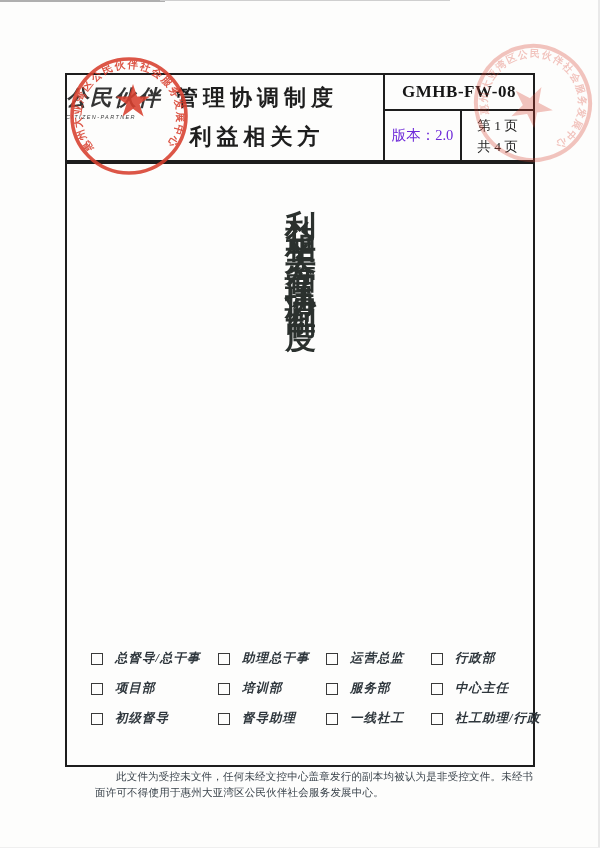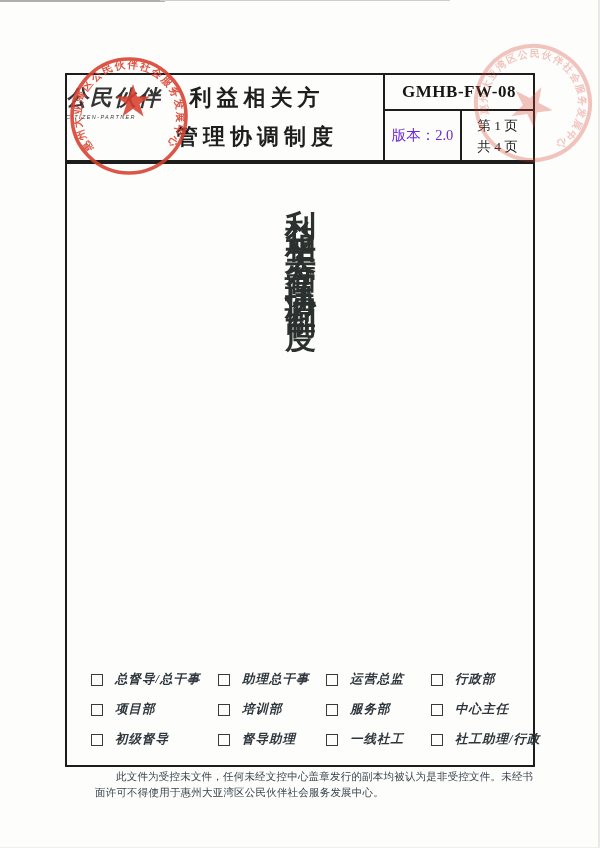--- a/index.html
+++ b/index.html
@@ -52,21 +52,21 @@
     position:absolute;left:50%;top:20px;transform:translateX(-50%);
     writing-mode:vertical-rl;text-orientation:upright;
     font-size:31px;font-weight:600;letter-spacing:11px;
     color:#2b312e;white-space:nowrap;
   }
 
   
   .dist{position:absolute;left:24px;top:486px;width:430px;}
   .dist-heading{font-size:12px;font-weight:700;font-style:italic;color:#2e363c;letter-spacing:2px;}
   .dist-grid{
-    margin-top:21px;display:grid;grid-template-columns:127px 108px 105px auto;
+    display:grid;grid-template-columns:127px 108px 105px auto;
     row-gap:13px;
   }
   .dist-item{display:flex;align-items:center;height:17px;white-space:nowrap;}
   .cb{
     width:10px;height:10px;border:1.6px solid #3a3a3a;display:inline-block;
     margin-right:12px;flex:0 0 auto;background:transparent;
   }
   .dist-label{font-size:12.5px;font-style:italic;font-weight:600;color:#2e363c;letter-spacing:1px;}
 
   
@@ -93,22 +93,22 @@
 
 <div class="page">
 
   <div class="scan-top"></div>
   <div class="scan-top2"></div>
   <div class="scan-right"></div>
   <div class="scan-bottom"></div>
 
   <div class="header-table">
     <div class="title-cell">
+      <div class="title-line">管理协调制度</div>
       <div class="title-line">利益相关方</div>
-      <div class="title-line">管理协调制度</div>
     </div>
     <div class="header-right">
       <div class="docnum-cell">GMHB-FW-08</div>
       <div class="header-bottom">
         <div class="version-cell">版本：2.0</div>
         <div class="page-cell">
           <div>第 1 页</div>
           <div>共 4 页</div>
         </div>
       </div>

